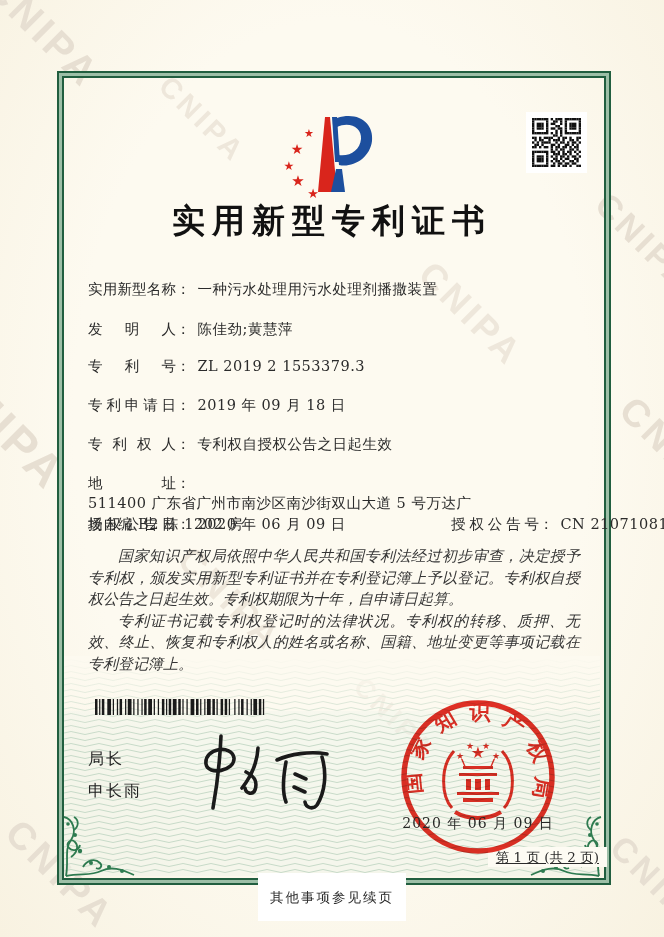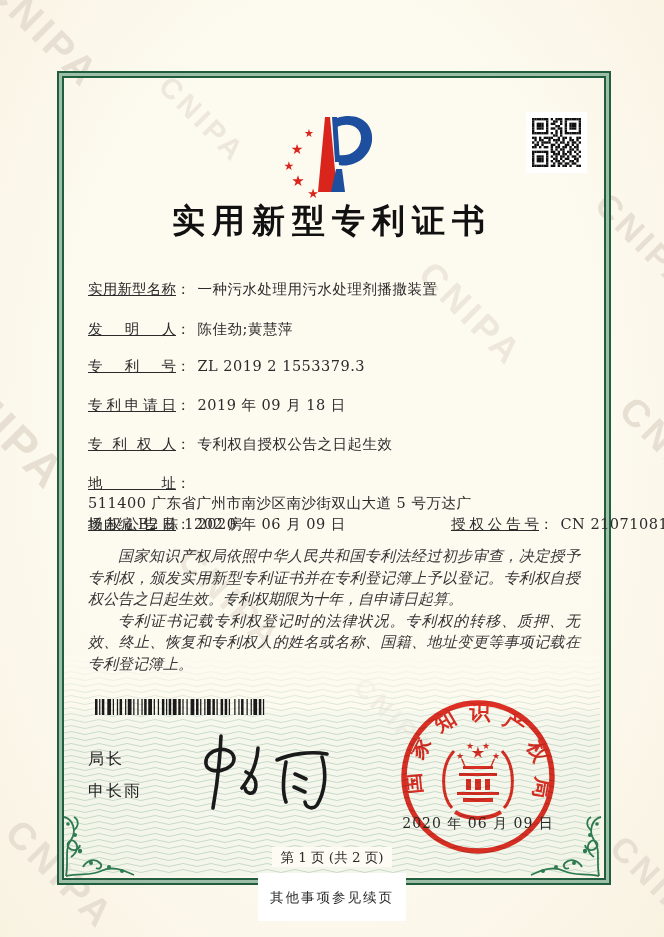--- a/index.html
+++ b/index.html
@@ -21,37 +21,37 @@
   .frame::before{content:"";position:absolute;inset:0;border:3px solid #9dbfa7;}
   .frame::after{content:"";position:absolute;inset:3px;border:2px solid #215e3f;}
   .cert-no{position:absolute;left:88px;top:113px;font-size:14.5px;letter-spacing:3px;z-index:3;}
   .logo{position:absolute;left:280px;top:104px;z-index:3;}
   .qr-box{position:absolute;left:526px;top:112px;width:49px;height:49px;background:#fff;
     padding:6px;z-index:3;}
   .title{position:absolute;left:57px;top:199px;width:550px;text-align:center;
     font-size:33px;font-weight:bold;letter-spacing:7px;color:#111;z-index:3;}
   .frow{position:absolute;left:88px;font-size:14.5px;z-index:3;white-space:nowrap;}
   .f-label{display:inline-block;width:88px;text-align:justify;text-align-last:justify;
-    vertical-align:top;text-decoration:underline;}
+    vertical-align:top;}
   .f-colon{display:inline-block;margin-right:7px;}
   .f-value{letter-spacing:0.5px;}
   .frow.wrap{white-space:normal;width:500px;}
   .frow.wrap .f-value{display:inline-block;width:396px;vertical-align:top;line-height:21px;}
   .grant2{position:absolute;left:363px;top:0;}
   .paras{position:absolute;left:88px;top:546px;width:492px;font-size:15px;line-height:21.5px;
     font-style:italic;color:#353535;z-index:3;text-align:justify;}
   .paras p{margin:0;text-indent:2em;}
   .barcode{position:absolute;left:95px;top:699px;z-index:3;}
   .director{position:absolute;left:88px;top:749px;z-index:3;
     font-family:"Liberation Sans", sans-serif;font-size:16px;color:#222;}
   .director div{margin-bottom:11px;letter-spacing:2px;}
   .signature{position:absolute;left:182px;top:730px;z-index:3;}
   .seal{position:absolute;left:393px;top:692px;z-index:4;mix-blend-mode:multiply;opacity:.96;}
-  .page-num{position:absolute;left:57px;top:849px;width:550px;text-align:center;z-index:3;
-    font-size:13.5px;}
+  .page-num{position:absolute;left:57px;top:849px;width:550px;text-align:right;z-index:3;
+    font-size:13.5px;text-decoration:underline;}
   .page-num span{background:#fdfbf3;padding:2px 8px;}
   .cont-note{position:absolute;left:0;top:889px;width:664px;text-align:center;z-index:3;
     font-size:13.5px;}
   .cont-note span{background:#ffffff;padding:16px 12px;letter-spacing:2px;}
 </style>
 </head>
 <body>
 
 <div class="page">
 

